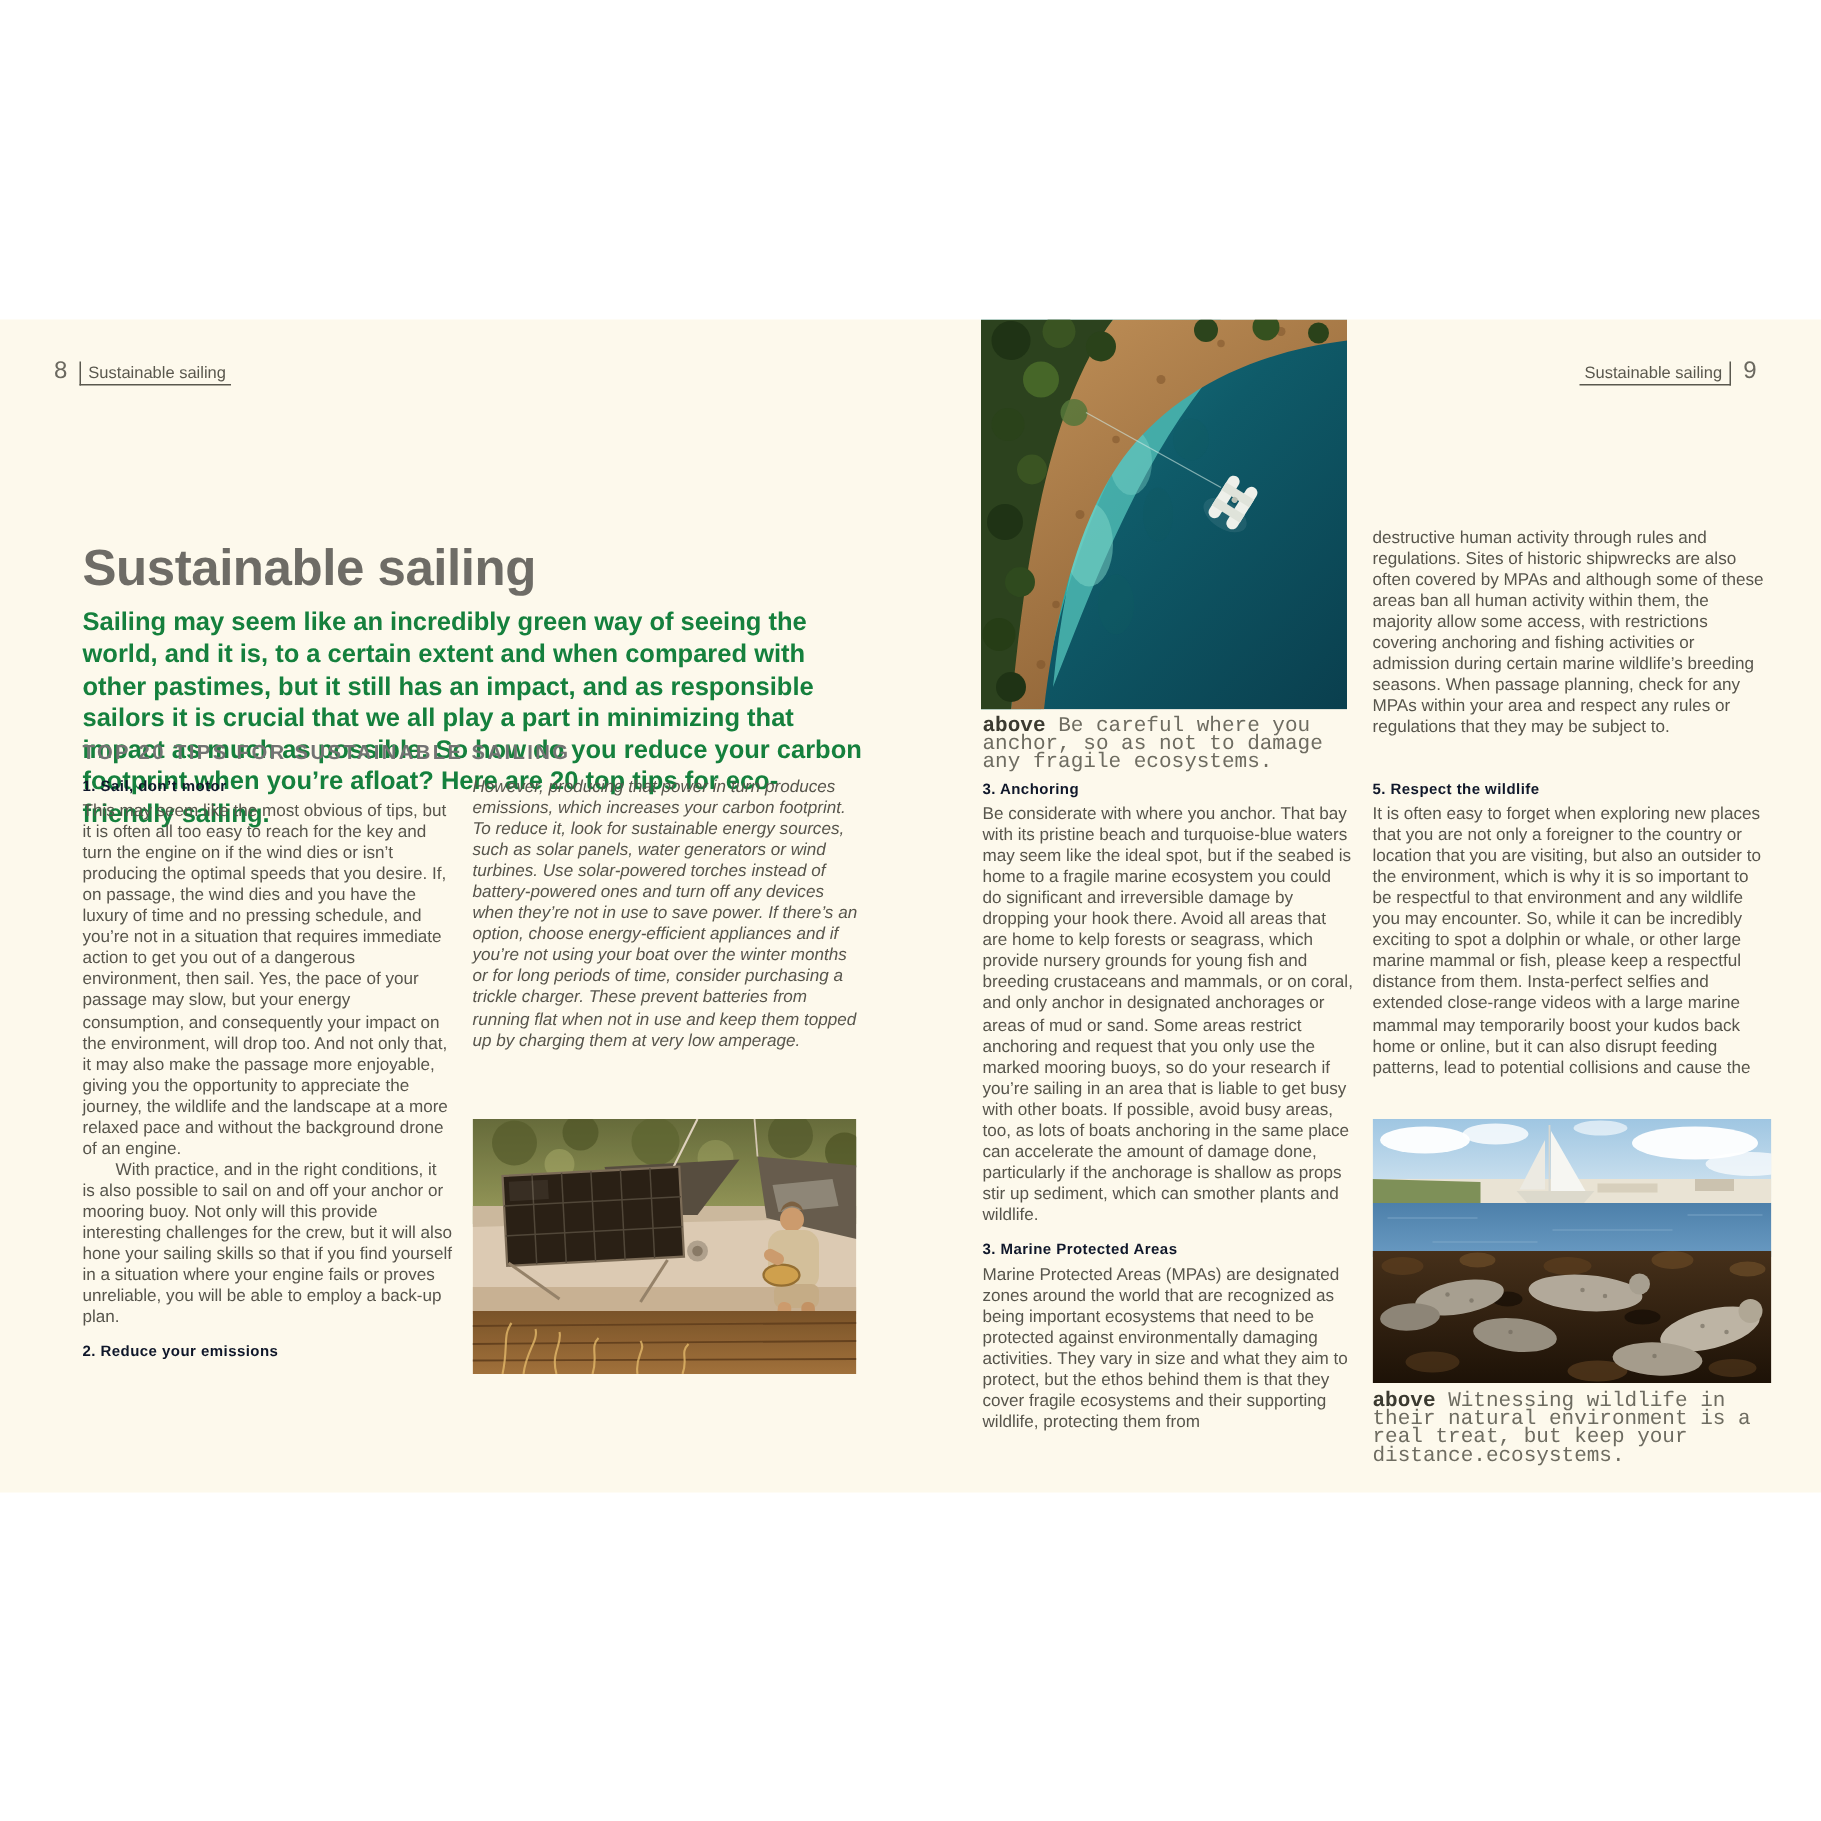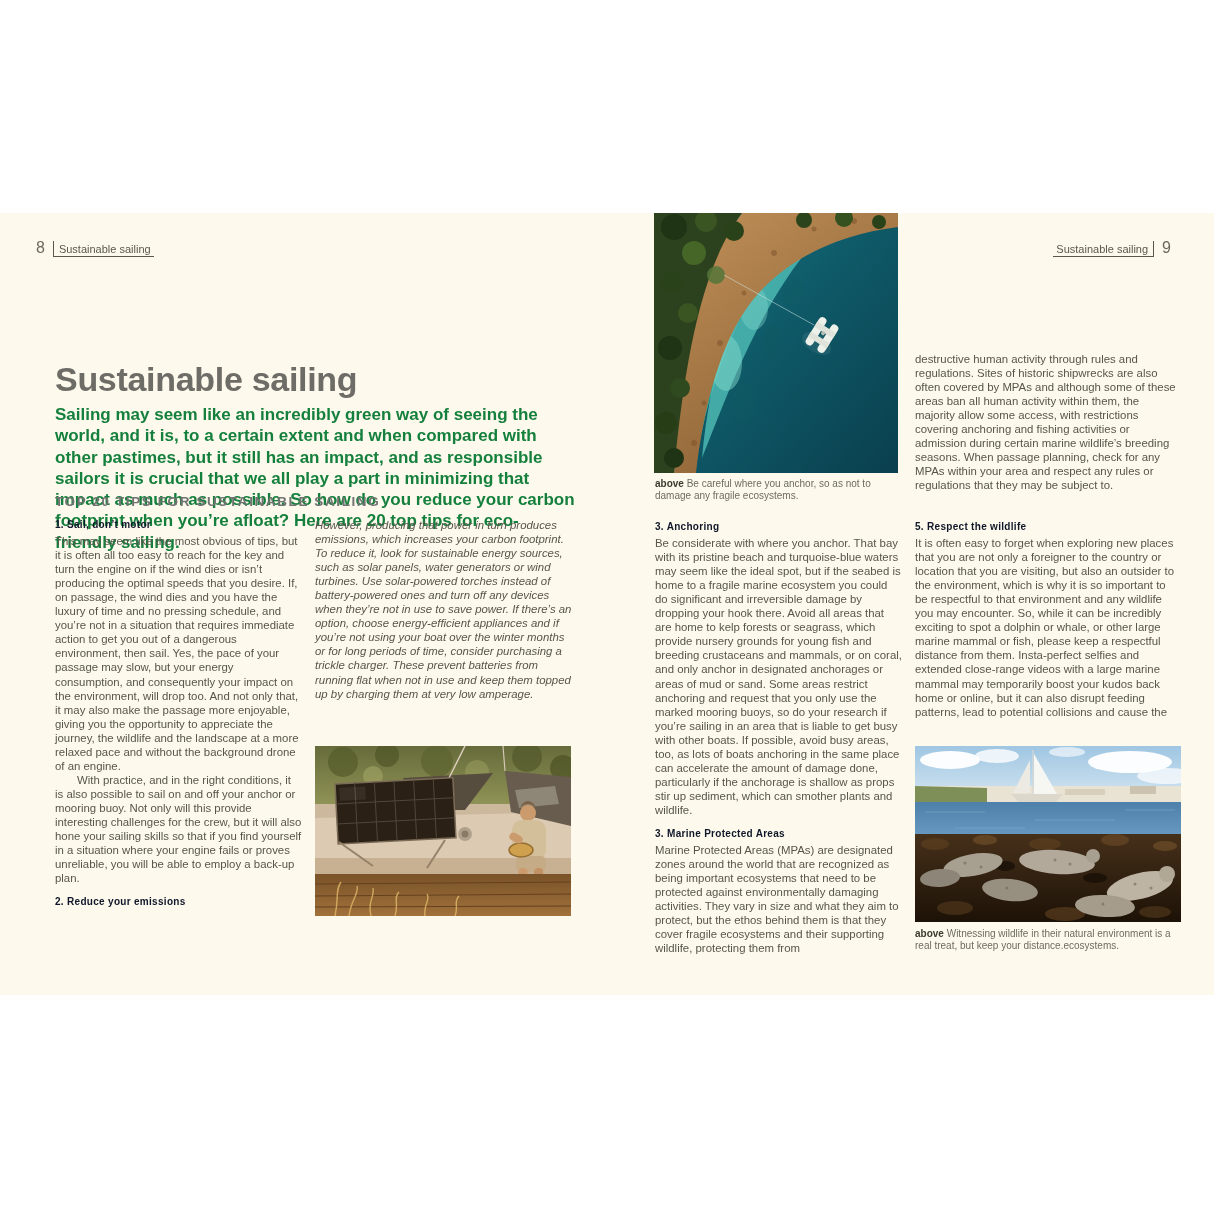--- a/index.html
+++ b/index.html
@@ -22,21 +22,21 @@
   .col { font-size:11.4px; line-height:14.05px; color:#57554c; }
   .col h3 { font-size:10px; font-weight:bold; color:#0f172a; letter-spacing:0.3px; margin-bottom:2px; }
   .col p { margin:0; }
   .col p.indent { text-indent:22px; }
   .col h3.gap { margin-top:10px; }
   .first-offset { margin-top:18px; }
 
   .photo { overflow:hidden; }
   .photo svg { display:block; }
 
-  .caption { font-size:10px; line-height:12.2px; color:#6e6c61; }
+  .caption { font-size:14px; line-height:12.2px; color:#6e6c61;font-family:Liberation Mono, monospace; }
   .cap-label { font-weight:bold; color:#3b3a30; }
 </style>
 </head>
 <body>
 
 <div class="spread">
 
   <div class="hdr abs" style="left:36px; top:26px;">
     <span class="pagenum">8</span>
     <span class="rh-left">Sustainable sailing</span>

